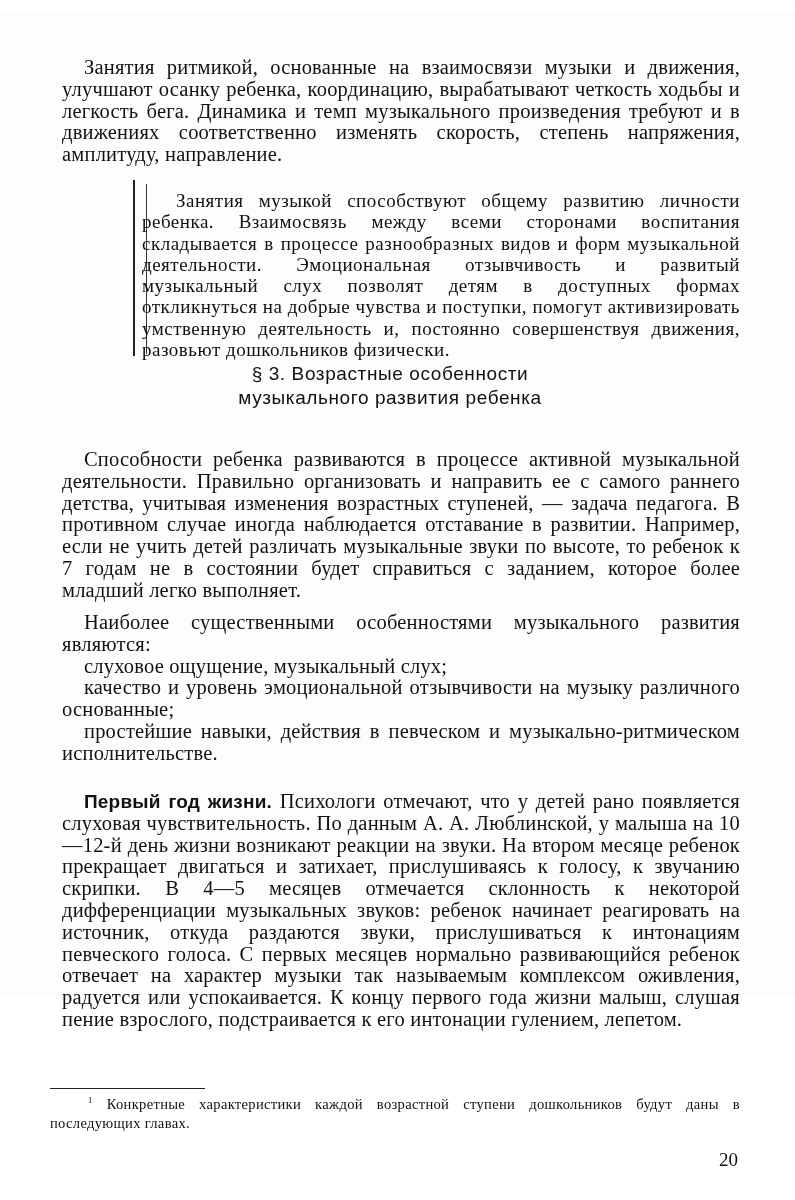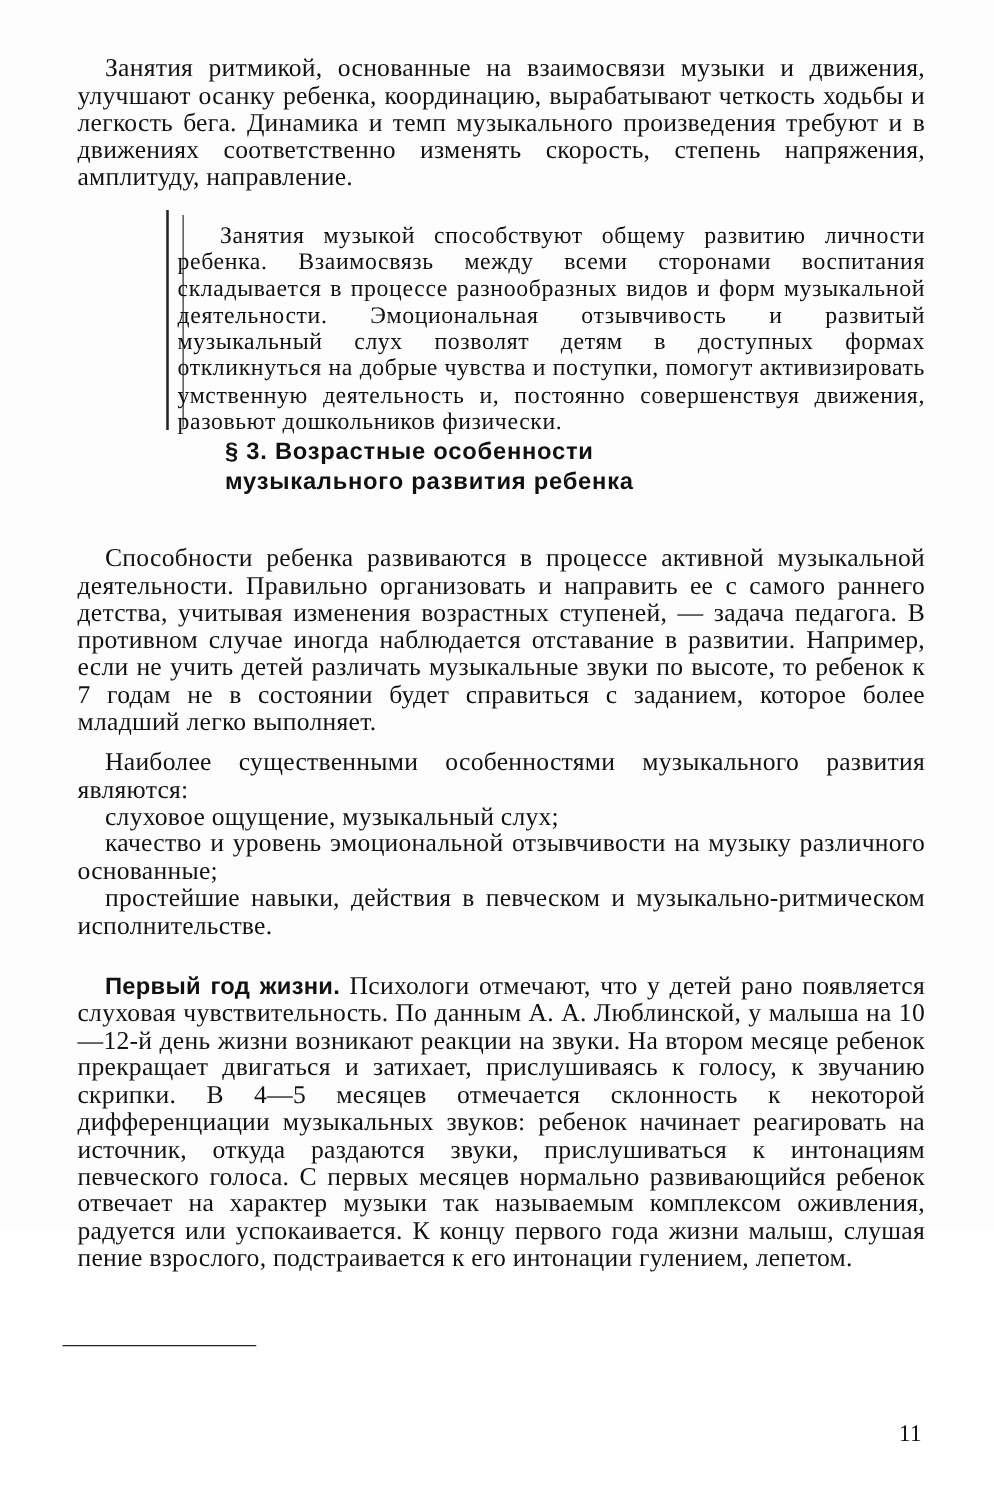--- a/index.html
+++ b/index.html
@@ -1,25 +1,25 @@
 <!DOCTYPE html>
 <html><head>
   <meta charset="utf-8">
   <style>
     html, body { margin: 0; padding: 0; background: #ffffff; }
     body { width: 795px; height: 1200px; position: relative; overflow: hidden; color: #111; }
-    .page { position: absolute; left: 0; top: 0; width: 795px; height: 984px; background: #fdfdfd; }
+    .page { position: absolute; left: 0; top: 12px; width: 795px; height: 984px; background: #fdfdfd; }
     .txt { font-family: "Liberation Serif", serif; font-size: 20.5px; line-height: 21.8px; text-align: justify; position: absolute; left: 62px; width: 678px; letter-spacing: 0.2px; }
     .txt p { margin: 0; text-indent: 22px; }
     .p1 { top: 45px; }
     .quote { position: absolute; left: 142px; top: 168px; width: 598px; font-family: Liberation Serif, serif; font-size: 19px; line-height: 21.3px; text-align: justify; letter-spacing: 0.5px; margin-top: 10px; }
     .quote p { margin: 0; text-indent: 34px; }
     .bar1 { position: absolute; left: 133px; top: 168px; width: 2px; height: 176px; background: #222; }
     .bar2 { position: absolute; left: 146px; top: 172px; width: 1px; height: 170px; background: #333; }
-    .heading { position: absolute; left: 180px; top: 350px; width: 420px; text-align: left; font-family: "Liberation Sans", sans-serif; font-weight: bold; font-size: 19px; line-height: 24px; letter-spacing: 0.6px; }
+    .heading { position: absolute; left: 180px; top: 350px; width: 420px; text-align: center; font-family: "Liberation Sans", sans-serif; font-weight: normal; font-size: 19px; line-height: 24px; letter-spacing: 0.6px; }
     .heading span { display: block; }
     .p2 { top: 421px; margin-top: 16px; }
     .p3 { top: 600px; }
     .p4 { top: 779px; }
     .fn-rule { position: absolute; left: 50px; top: 1076px; width: 155px; height: 1px; background: #222; }
     .footnote { position: absolute; left: 50px; top: 1083px; width: 690px; font-family: "Liberation Serif", serif; font-size: 14.6px; line-height: 19px; text-align: justify; letter-spacing: 0.3px; }
     .footnote p { margin: 0; text-indent: 38px; }
     sup { font-size: 0.6em; vertical-align: super; line-height: 0; }
     .pagenum { position: absolute; left: 719px; top: 1137px; font-family: "Liberation Serif", serif; font-size: 19px; }
     b { font-family: "Liberation Sans", sans-serif; font-weight: bold; font-size: 19px; }
@@ -53,15 +53,18 @@
     <p>слуховое ощущение, музыкальный слух;</p>
     <p>качество и уровень эмоциональной отзывчивости на музыку различного основанные;</p>
     <p>простейшие навыки, действия в певческом и музыкально-ритмическом исполнительстве.</p>
   </div>
 
   <div class="txt p4">
     <p><b>Первый год жизни.</b><span> Психологи отмечают, что у детей рано появляется слуховая чувствительность. По данным А. А. Люблинской, у малыша на 10—12-й день жизни возникают реакции на звуки. На втором месяце ребенок прекращает двигаться и затихает, прислушиваясь к голосу, к звучанию скрипки. В 4—5 месяцев отмечается склонность к некоторой дифференциации музыкальных звуков: ребенок начинает реагировать на источник, откуда раздаются звуки, прислушиваться к интонациям певческого голоса. С первых месяцев нормально развивающийся ребенок отвечает на характер музыки так называемым комплексом оживления, радуется или успокаивается. К концу первого года жизни малыш, слушая пение взрослого, подстраивается к его интонации гулением, лепетом.</span></p>
   </div>
 
   <div class="fn-rule"></div>
+  <div class="footnote">
+    <p><sup>1</sup><span> Конкретные характеристики каждой возрастной ступени дошкольников будут даны в последующих главах.</span></p>
+  </div>
 
-  <div class="pagenum">11</div>
+  <div class="pagenum">20</div>
 </div>
 
 </body></html>

